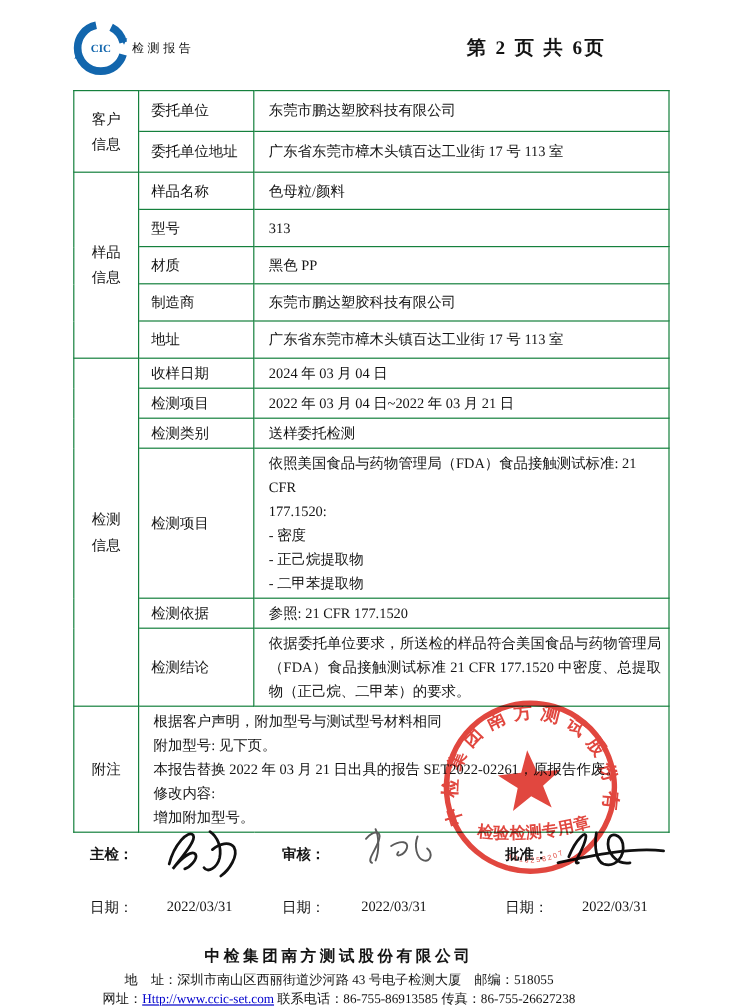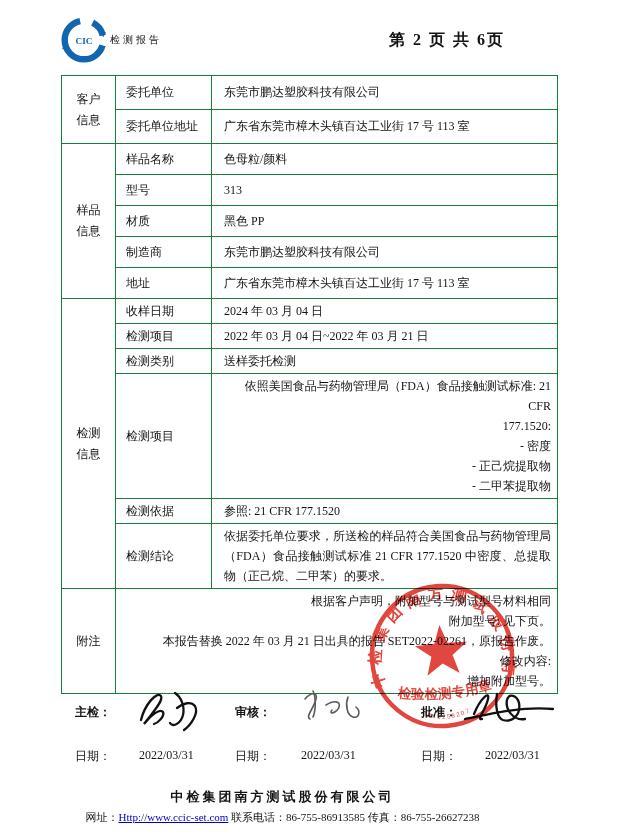--- a/index.html
+++ b/index.html
@@ -22,21 +22,21 @@
   table.report col.c1 { width:54px; }
   table.report col.c2 { width:96px; }
   table.report col.c3 { width:346px; }
   table.report th, table.report td { border:1px solid #15803d; font-size:12px;
                  font-weight:normal; vertical-align:middle; }
   table.report th.section { text-align:center; padding:0 13px; line-height:21px; }
   table.report td.lbl { padding:2px 4px 2px 10px; }
   table.report td.val { padding:2px 6px 2px 12px; }
   tr.h34 { height:34px; } tr.h31 { height:31px; } tr.h25 { height:25px; }
   tr.h100 { height:100px; } tr.h62 { height:62px; } tr.h92 { height:92px; }
-  td.multiline { white-space:pre-line; line-height:20px; padding-top:4px; padding-bottom:4px;text-align:right; }
+  td.multiline { white-space:pre-line; line-height:20px; padding-top:4px; padding-bottom:4px; }
   td.paragraph { line-height:20px; text-align:justify; padding-top:4px; padding-bottom:4px; padding-right:8px; }
 
   
   .sig-area { position:absolute; top:682px; left:61px; width:496px; height:100px; }
   .sig-label { position:absolute; font-size:12px; font-weight:bold; }
   .sig-svg { position:absolute; }
   .date-label { position:absolute; top:66px; font-size:12px; font-weight:normal; }
   .date-value { position:absolute; top:66px; font-size:12px; }
 
   
@@ -195,20 +195,21 @@
     <text font-family="Liberation Serif, serif" font-size="13.5" font-weight="bold" fill="#df372e">
       <textPath href="#bannerArc" startOffset="0" textLength="96">检验检测专用章</textPath>
     </text>
     <text font-family="Liberation Sans, sans-serif" font-size="6" fill="#df372e">
       <textPath href="#serialArc" startOffset="4" textLength="48">4013258207</textPath>
     </text>
   </svg>
 
   <div class="footer">
     <div class="company">中检集团南方测试股份有限公司</div>
+    <div class="line">地　址：深圳市南山区西丽街道沙河路 43 号电子检测大厦　邮编：518055</div>
     <div class="line">
       <span>网址：</span><a href="#">Http://www.ccic-set.com</a>
       <span>联系电话：86-755-86913585</span>
       <span>传真：86-755-26627238</span>
     </div>
   </div>
 
 </div>
 
 </body></html>

